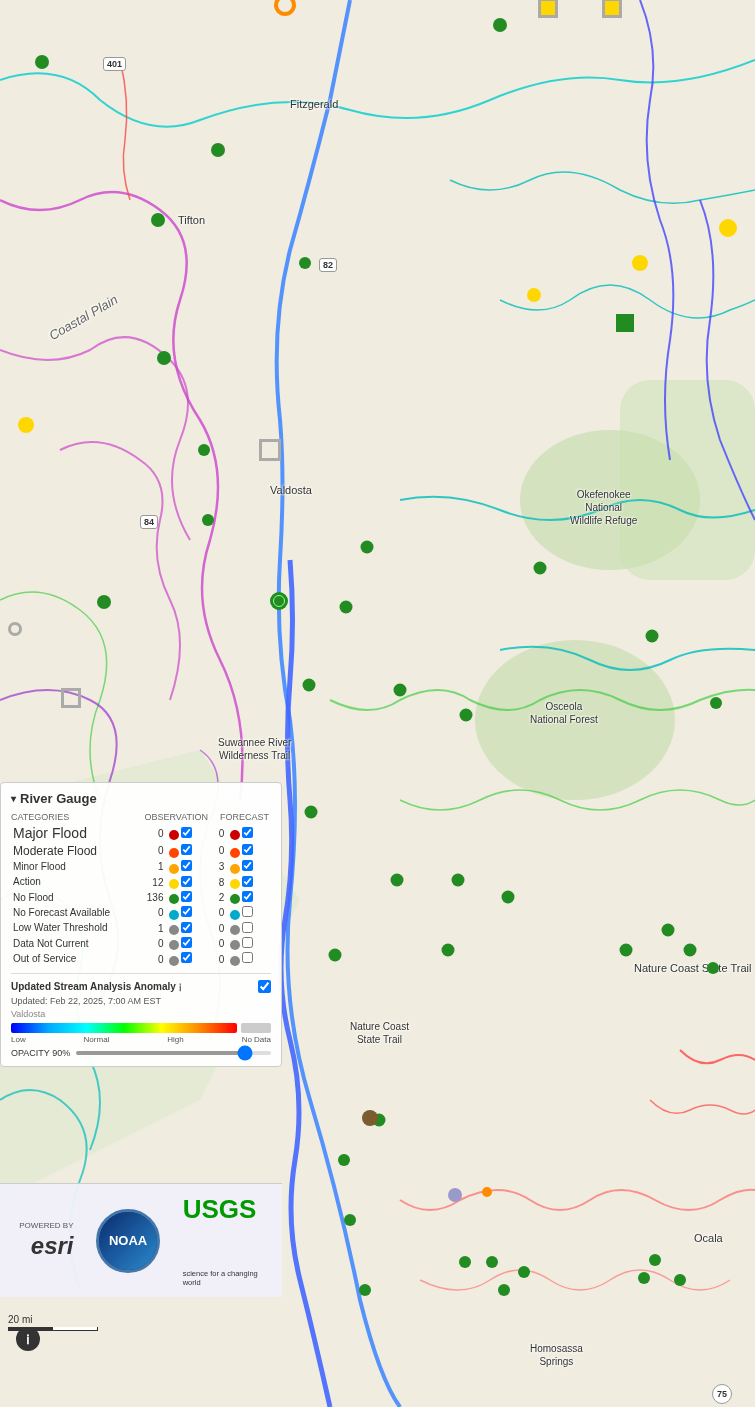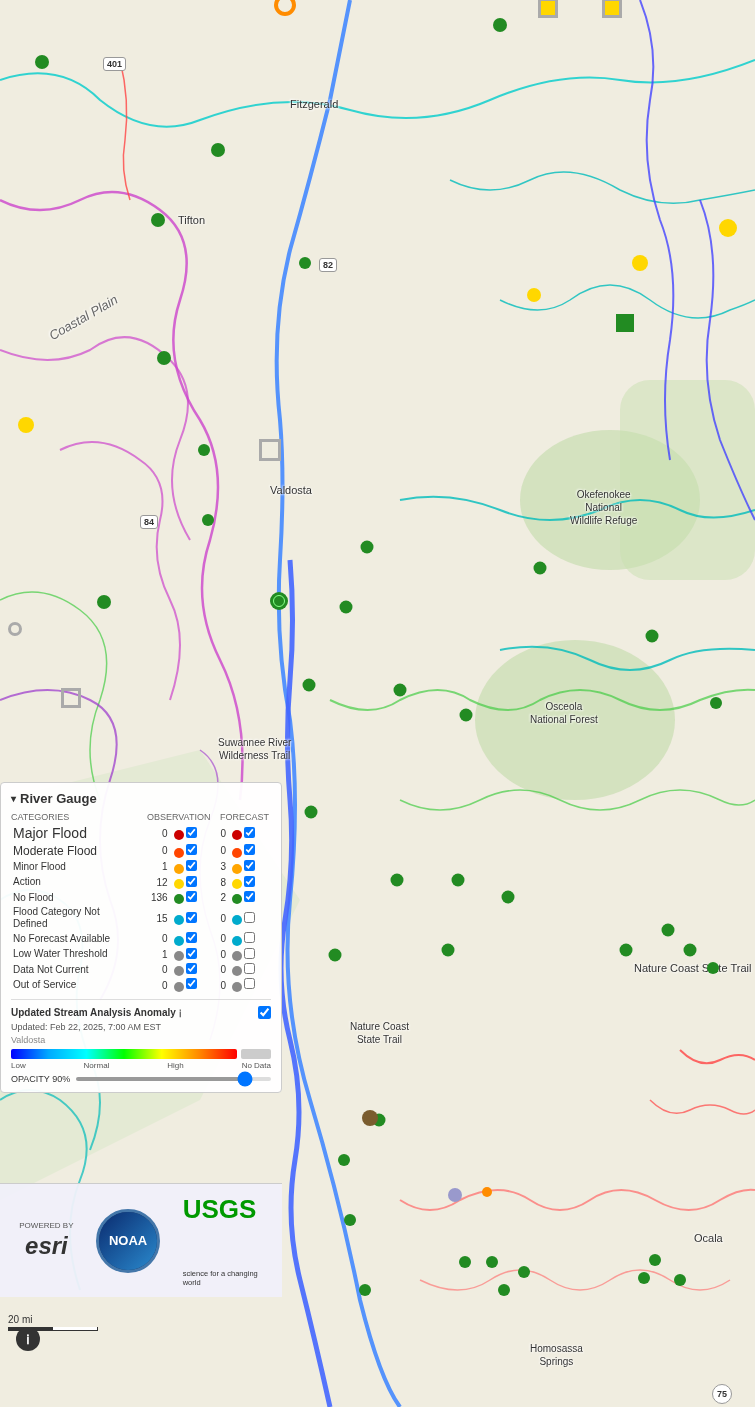--- a/index.html
+++ b/index.html
@@ -453,27 +453,20 @@
           <td style="white-space: nowrap;"><span class="dot" style="background: rgb(255, 215, 0);"></span><input type="checkbox" checked="" style="width: 11px; height: 11px;"></td>
         </tr>
         <tr>
           <td style="font-size: 10px; max-width: 110px; line-height: 1.2;">No Flood</td>
           <td class="num">136</td>
           <td style="white-space: nowrap;"><span class="dot" style="background: rgb(34, 139, 34);"></span><input type="checkbox" checked="" style="width: 11px; height: 11px;"></td>
           <td class="num">2</td>
           <td style="white-space: nowrap;"><span class="dot" style="background: rgb(34, 139, 34);"></span><input type="checkbox" checked="" style="width: 11px; height: 11px;"></td>
         </tr>
         <tr>
-          <td style="font-size: 10px; max-width: 110px; line-height: 1.2;">Flood Category Not Defined</td>
-          <td class="num">15</td>
-          <td style="white-space: nowrap;"><span class="dot" style="background: rgb(0, 170, 204);"></span><input type="checkbox" checked="" style="width: 11px; height: 11px;"></td>
-          <td class="num">0</td>
-          <td style="white-space: nowrap;"><span class="dot" style="background: rgb(0, 170, 204);"></span><input type="checkbox" style="width: 11px; height: 11px;"></td>
-        </tr>
-        <tr>
           <td style="font-size: 10px; max-width: 110px; line-height: 1.2;">No Forecast Available</td>
           <td class="num">0</td>
           <td style="white-space: nowrap;"><span class="dot" style="background: rgb(0, 170, 204);"></span><input type="checkbox" checked="" style="width: 11px; height: 11px;"></td>
           <td class="num">0</td>
           <td style="white-space: nowrap;"><span class="dot" style="background: rgb(0, 170, 204);"></span><input type="checkbox" style="width: 11px; height: 11px;"></td>
         </tr>
         <tr>
           <td style="font-size: 10px; max-width: 110px; line-height: 1.2;">Low Water Threshold</td>
           <td class="num">1</td>
           <td style="white-space: nowrap;"><span class="dot" style="background: rgb(136, 136, 136);"></span><input type="checkbox" checked="" style="width: 11px; height: 11px;"></td>
@@ -516,21 +509,21 @@
       <span>No Data</span>
     </div>
     <div class="opacity-row">
       <span>OPACITY 90%</span>
       <input type="range" class="opacity-slider" min="0" max="100" value="90" style="">
     </div>
   </div>
 </div>
 
 <div id="footer-logos">
-  <div style="display:flex;flex-direction:column;align-items:center;">
+  <div style="display:flex;flex-direction:column;align-items:flex-end;">
     <div style="font-size:8px;color:#555;margin-bottom:2px;">POWERED BY</div>
     <div style="font-size:24px;font-weight:bold;font-style:italic;color:#333;">esri</div>
   </div>
 
   <div class="noaa-circle">
     <div style="position:relative;width:100%;height:100%;border-radius:50%;overflow:hidden;background:linear-gradient(135deg,#0a2a6e,#1a5a9e,#2a8ace);">
       <div style="position:absolute;top:50%;left:50%;transform:translate(-50%,-50%);color:white;font-size:13px;font-weight:bold;text-align:center;line-height:1.1;">NOAA</div>
     </div>
   </div>
 

